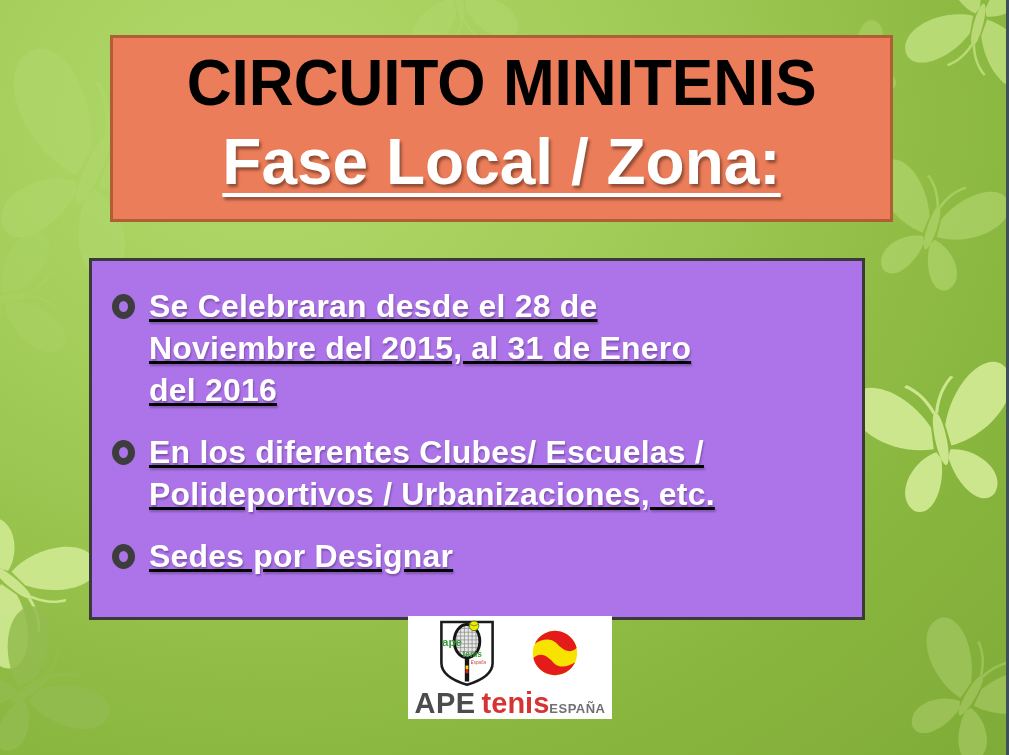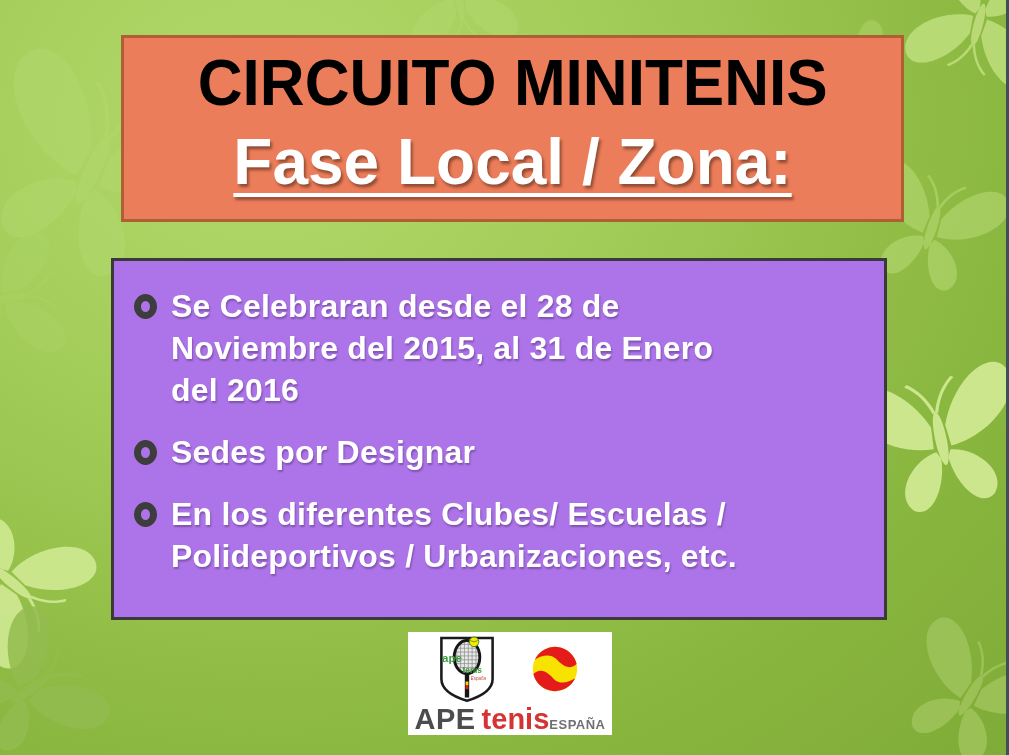--- a/index.html
+++ b/index.html
@@ -10,55 +10,56 @@
     font-family:"Liberation Sans","DejaVu Sans",sans-serif;
     background:radial-gradient(ellipse at 26% 16%, #b2d96c 0%, #a2cc58 35%, #8ab73f 72%, #7fab38 100%);
   }
   .bg-butterflies{position:absolute;inset:0;pointer-events:none;}
   .edge-line{
     position:absolute;top:0;right:0;width:3px;height:755px;
     background:#3e4e5a;
   }
   
   .header-box{
-    position:absolute;left:121px;top:35px;width:783px;height:187px;
+    position:absolute;left:110px;top:35px;width:783px;height:187px;
     background:#ec7d5a;border:3px solid #b05e33;box-sizing:border-box;
     display:flex;flex-direction:column;align-items:center;justify-content:center;
     text-align:left;
   }
   .slide-title{
     font-size:64px;font-weight:800;color:#000;letter-spacing:0px;
     line-height:1.05;white-space:nowrap;transform:scaleX(0.97);
   }
   .slide-subtitle{
     margin-top:8px;
     font-size:64px;font-weight:800;color:#fff;white-space:nowrap;
     text-decoration:underline;text-decoration-thickness:4px;text-underline-offset:9px;
     text-shadow:2px 3px 3px rgba(70,35,20,.55);
     padding-bottom:8px;
   }
   
   .body-box{
-    position:absolute;left:111px;top:258px;width:776px;height:362px;
+    position:absolute;left:89px;top:258px;width:776px;height:362px;
     background:#ad74e9;border:3px solid #3a3a3a;box-sizing:border-box;
     padding:24px 28px 0 18px;
+    text-decoration:underline;
   }
   .bullet-row{display:flex;margin-bottom:20px;}
   .bullet-marker{
     flex:0 0 auto;width:9px;height:11px;margin:9px 14px 0 2px;
     border:7px solid #3d3d3d;border-radius:50%;
   }
   .bullet-text{
     color:#fff;font-weight:700;font-size:32px;line-height:42px;
     white-space:pre-line;letter-spacing:0.2px;
     text-shadow:1px 2px 2px rgba(40,20,60,.35);
   }
   
   .logo-box{
-    position:absolute;left:408px;top:632px;width:204px;height:103px;
+    position:absolute;left:408px;top:616px;width:204px;height:103px;
     background:#fff;display:flex;flex-direction:column;align-items:center;
   }
   .logo-row{display:flex;align-items:flex-start;justify-content:center;margin-top:3px;}
   .wordmark{display:flex;align-items:baseline;justify-content:center;margin-top:-2px;}
   .wm-ape{font-size:29px;font-weight:800;color:#4b4c4e;letter-spacing:0.5px;}
   .wm-tenis{font-size:29px;font-weight:700;color:#d63434;margin-left:6px;}
   .wm-espana{font-size:13px;font-weight:700;color:#6f7072;letter-spacing:0.5px;}
 </style>
 </head>
 <body>
@@ -96,26 +97,26 @@
 
   <div class="body-box">
     <div class="bullet-row">
       <span class="bullet-marker"></span>
       <div class="bullet-text">Se Celebraran desde el 28 de
 Noviembre del 2015, al 31 de Enero
 del 2016</div>
     </div>
     <div class="bullet-row">
       <span class="bullet-marker"></span>
-      <div class="bullet-text">Sedes por Designar</div>
+      <div class="bullet-text">En los diferentes Clubes/ Escuelas /
+Polideportivos / Urbanizaciones, etc.</div>
     </div>
     <div class="bullet-row">
       <span class="bullet-marker"></span>
-      <div class="bullet-text">En los diferentes Clubes/ Escuelas /
-Polideportivos / Urbanizaciones, etc.</div>
+      <div class="bullet-text">Sedes por Designar</div>
     </div>
   </div>
 
   <div class="logo-box">
     <div class="logo-row">
 
       <svg width="64" height="70" viewBox="0 0 100 108">
         <path d="M10 4 H90 V68 Q90 90 50 102 Q10 90 10 68 Z" fill="#ffffff" stroke="#1b1b1b" stroke-width="4"></path>
         <clipPath id="headclip">
             <ellipse cx="50" cy="34" rx="20" ry="26"></ellipse>

